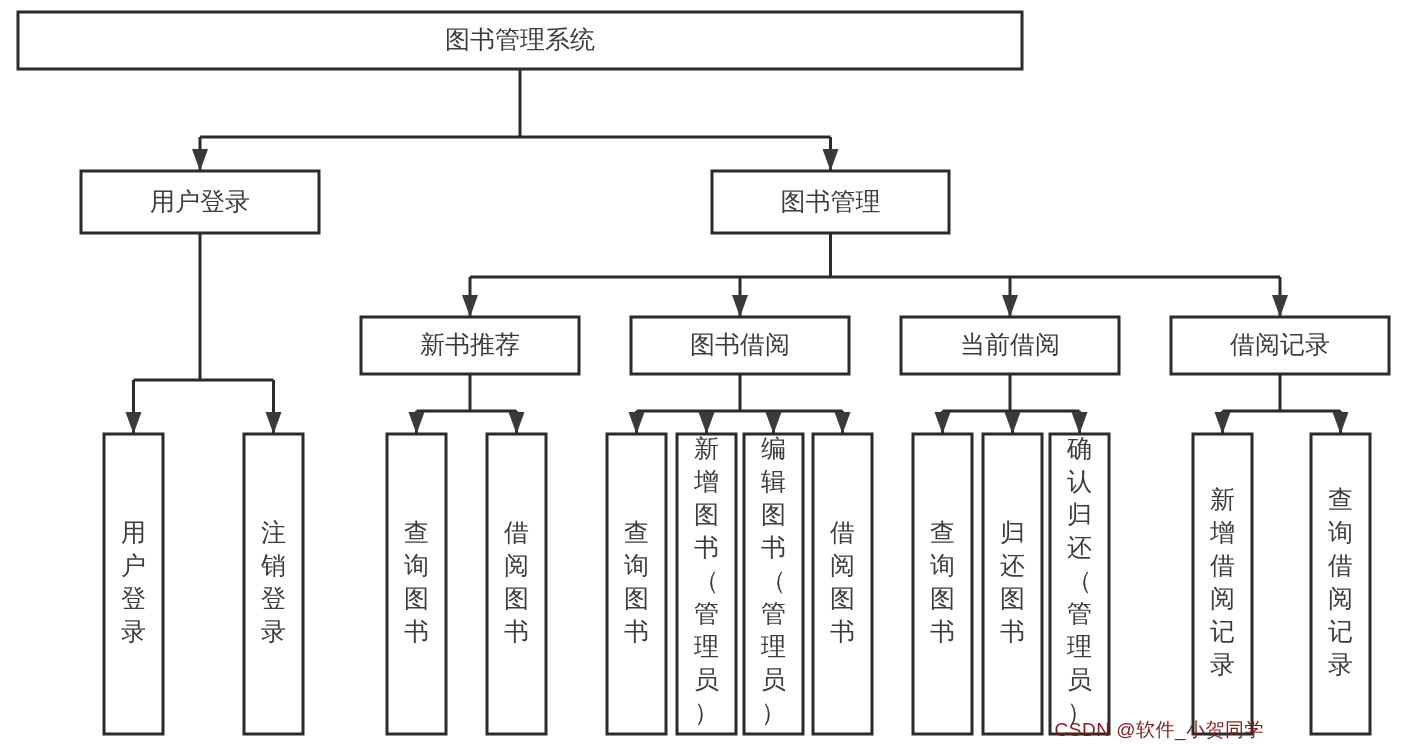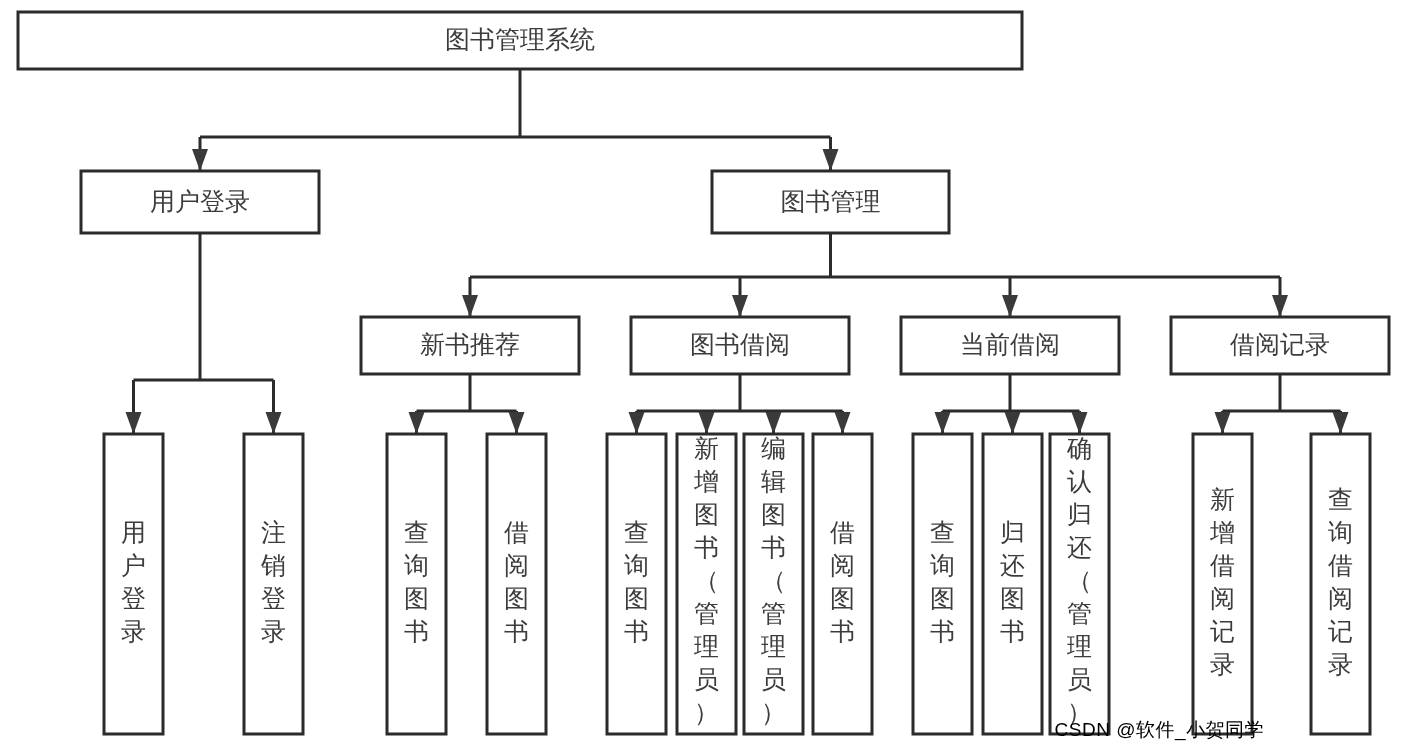--- a/index.html
+++ b/index.html
@@ -54,21 +54,21 @@
     font-family: "Liberation Sans", "DejaVu Sans", sans-serif;
     font-size: 25px;
     text-anchor: middle;
   }
   .watermark {
     position: absolute;
     right: 8px;
     bottom: 4px;
     font-family: "Liberation Sans", "DejaVu Sans", sans-serif;
     font-size: 19px;
-    color: #000000;
+    color: #7f1d1d;
     letter-spacing: 0.5px;
     white-space: nowrap;
     user-select: none;
   }
 </style>
 </head>
 <body>
 
 <div id="diagram-root">
   <svg class="chart-svg" id="chart-svg" viewBox="0 0 1405 747">

